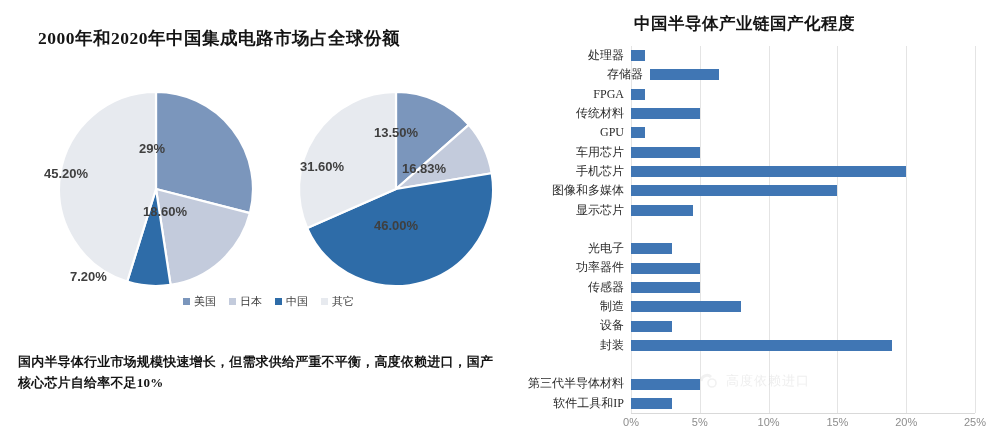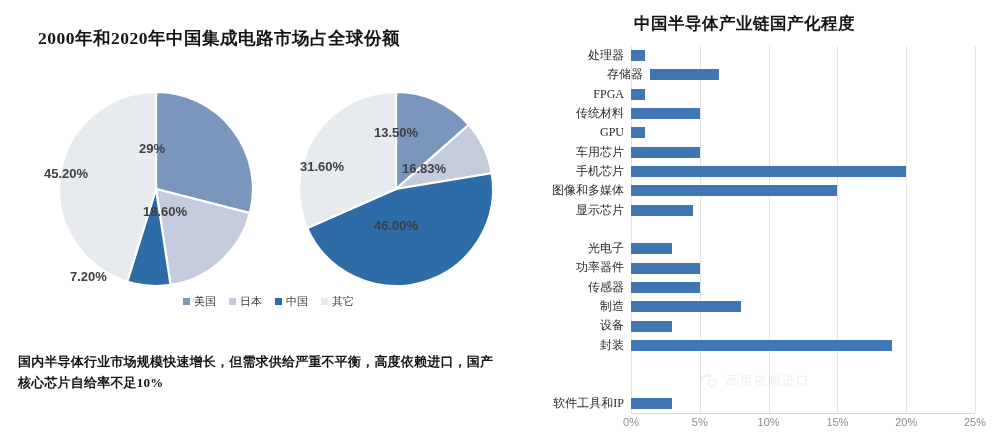--- a/index.html
+++ b/index.html
@@ -309,20 +309,24 @@
             <div class="bar-fill" style="width: 110.08px; background: rgb(64, 118, 180);"></div>
           </div>
           <div class="bar-row" style="top: 270.421px; height: 19.3158px; width: 100%;">
             <span class="bar-label" style="line-height: 19.3158px; margin-left: 19px;">设备</span>
             <div class="bar-fill" style="width: 41.28px; background: rgb(64, 118, 180);"></div>
           </div>
           <div class="bar-row" style="top: 289.737px; height: 19.3158px; width: 100%;">
             <span class="bar-label" style="line-height: 19.3158px;">封装</span>
             <div class="bar-fill" style="width: 261.44px; background: rgb(64, 118, 180);"></div>
           </div>
+          <div class="bar-row" style="top: 328.368px; height: 19.3158px; width: 100%;">
+            <span class="bar-label" style="line-height: 19.3158px;">第三代半导体材料</span>
+            <div class="bar-fill" style="width: 68.8px; background: rgb(64, 118, 180);"></div>
+          </div>
           <div class="bar-row" style="top: 347.684px; height: 19.3158px; width: 100%;">
             <span class="bar-label" style="line-height: 19.3158px;">软件工具和IP</span>
             <div class="bar-fill" style="width: 41.28px; background: rgb(64, 118, 180);"></div>
           </div>
         </div>
     </div>
     <div id="axis-line"></div>
     <div id="x-ticks">
         <span class="x-tick" style="left: 0px;">0%</span>
         <span class="x-tick" style="left: 68.8px;">5%</span>

